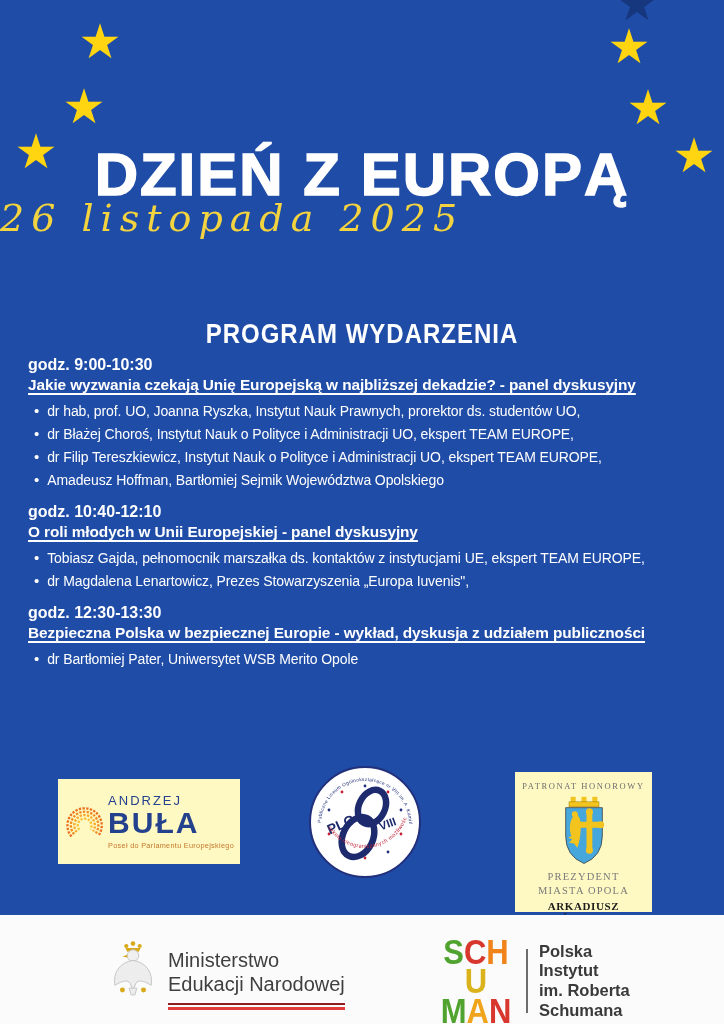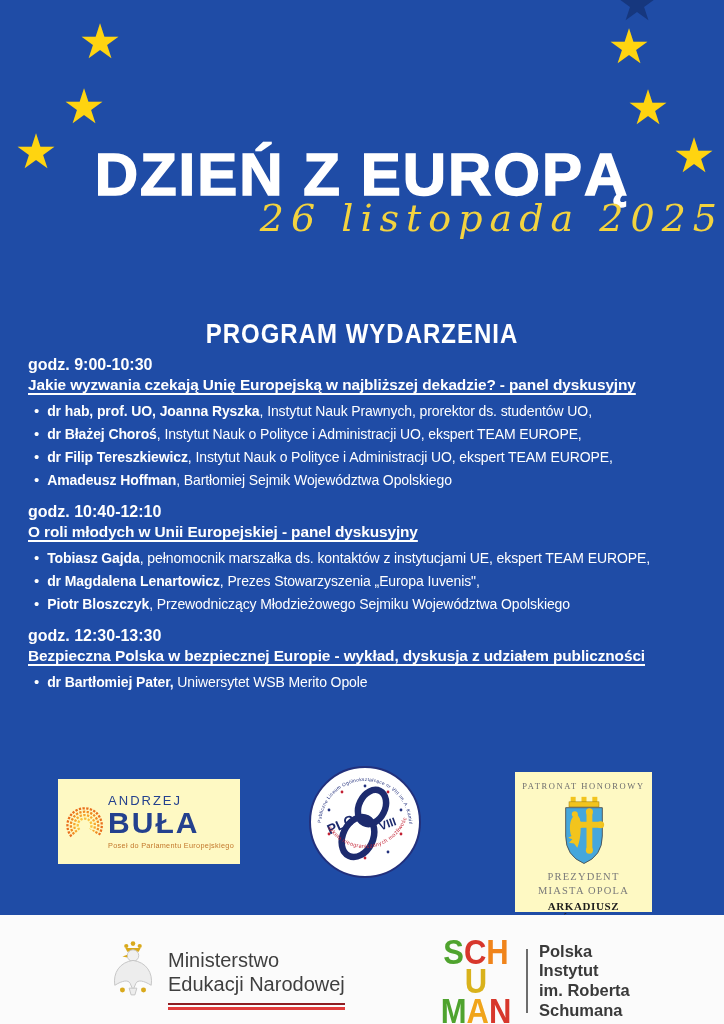--- a/index.html
+++ b/index.html
@@ -12,42 +12,42 @@
   .star{position:absolute;line-height:1;transform:translate(-50%,-50%);
         color:#FFD410;font-size:48px;user-select:none;}
   .star.dark{color:#16377e;}
   
   .title{
     position:absolute;top:140px;left:0;width:100%;text-align:center;
     font-size:60px;font-weight:700;letter-spacing:2px;color:#fff;
     -webkit-text-stroke:1.5px #ffffff;white-space:nowrap;
   }
   .date{
-    position:absolute;top:196px;left:0;width:100%;text-align:right;
+    position:absolute;top:196px;left:0;width:100%;text-align:left;
     font-family:"DejaVu Serif",serif;font-style:italic;
     font-size:38px;letter-spacing:7px;color:#F3D33F;white-space:nowrap;
   }
   
   .program-heading{
     position:absolute;top:320px;left:0;width:100%;text-align:center;
     font-size:24px;font-weight:700;letter-spacing:1px;transform:scaleY(1.12);
     white-space:nowrap;
   }
   .schedule{position:absolute;top:356px;left:28px;right:10px;}
   .block{margin-bottom:15px;}
   .time{font-size:16px;font-weight:700;margin-bottom:2px;}
   .sess-title{
     font-size:15.4px;font-weight:700;white-space:nowrap;letter-spacing:-0.1px;
     text-decoration:underline;text-decoration-thickness:1.8px;text-underline-offset:3px;
     margin-bottom:8px;
   }
   .speakers{margin:0;padding:0;list-style:none;}
   .speaker{font-size:14px;margin:0 0 6px 6px;white-space:nowrap;letter-spacing:-0.1px;}
   .speaker::before{content:"\2022";font-size:15px;margin-right:8px;}
-  .sp-name{font-weight:700;}
+  .sp-name{font-weight:400;}
   
   .logo-box{position:absolute;background:#fef9c3;}
   .bula{left:58px;top:779px;width:182px;height:85px;display:flex;align-items:center;padding:0 6px;box-sizing:border-box;}
   .bula-text{margin-left:4px;line-height:1;}
   .bula-first{font-size:13px;letter-spacing:2px;color:#24418e;font-weight:400;}
   .bula-last{font-size:30px;font-weight:700;letter-spacing:2px;color:#24418e;margin-top:1px;}
   .bula-sub{font-size:7.3px;color:#c2772b;margin-top:4px;letter-spacing:0.3px;white-space:nowrap;}
   .plo{position:absolute;left:308px;top:765px;width:114px;height:114px;}
   .patronat{left:515px;top:772px;width:137px;height:140px;text-align:center;
     font-family:"Liberation Serif",serif;box-sizing:border-box;padding-top:9px;color:#777;}
@@ -100,21 +100,20 @@
         <li class="speaker"><span class="sp-name">Amadeusz Hoffman</span><span>, Bartłomiej Sejmik Województwa Opolskiego</span></li>
       </ul>
     </div>
 
     <div class="block">
       <div class="time">godz. 10:40-12:10</div>
       <div class="sess-title">O roli młodych w Unii Europejskiej - panel dyskusyjny</div>
       <ul class="speakers">
         <li class="speaker"><span class="sp-name">Tobiasz Gajda</span><span>, pełnomocnik marszałka ds. kontaktów z instytucjami UE, ekspert TEAM EUROPE,</span></li>
         <li class="speaker"><span class="sp-name">dr Magdalena Lenartowicz</span><span>, Prezes Stowarzyszenia „Europa Iuvenis",</span></li>
-        <li class="speaker"><span class="sp-name">Piotr Bloszczyk</span><span>, Przewodniczący Młodzieżowego Sejmiku Województwa Opolskiego</span></li>
       </ul>
     </div>
 
     <div class="block">
       <div class="time">godz. 12:30-13:30</div>
       <div class="sess-title">Bezpieczna Polska w bezpiecznej Europie - wykład, dyskusja z udziałem publiczności</div>
       <ul class="speakers">
         <li class="speaker"><span class="sp-name">dr Bartłomiej Pater,</span><span> Uniwersytet WSB Merito Opole</span></li>
       </ul>
     </div>

